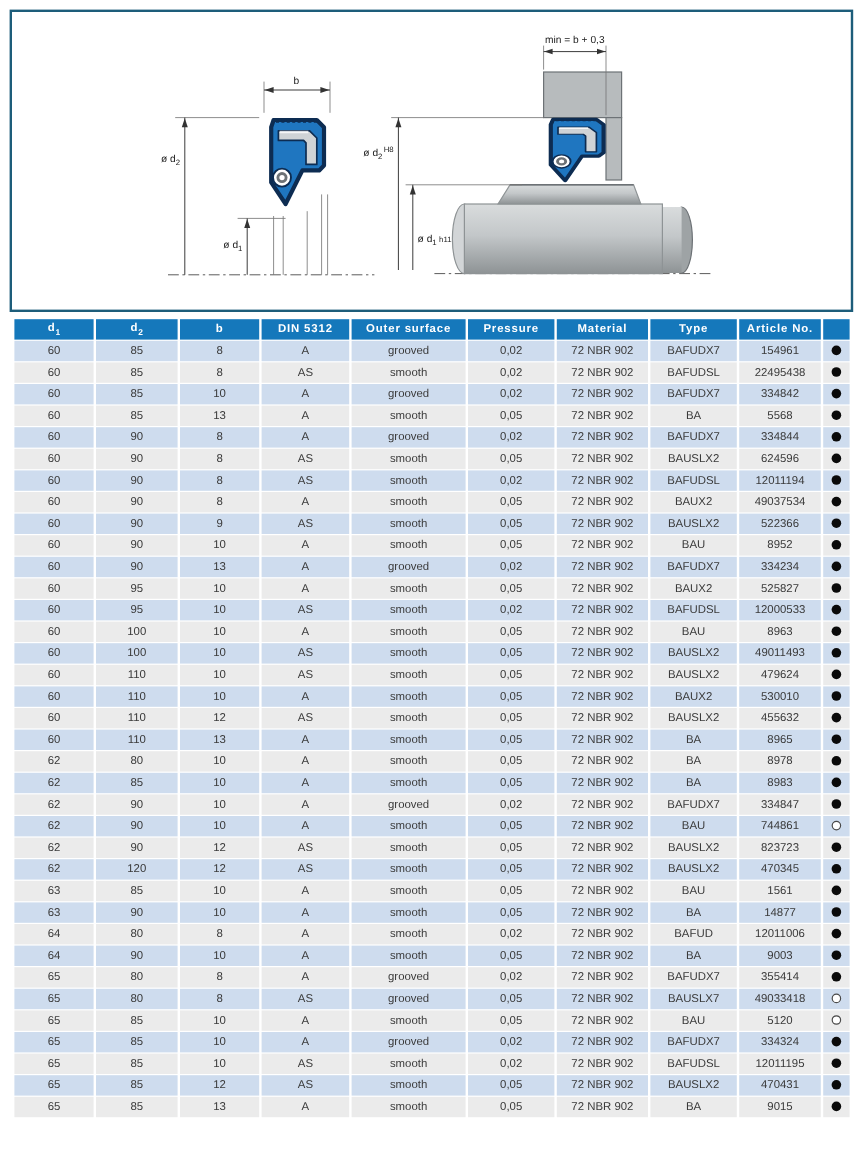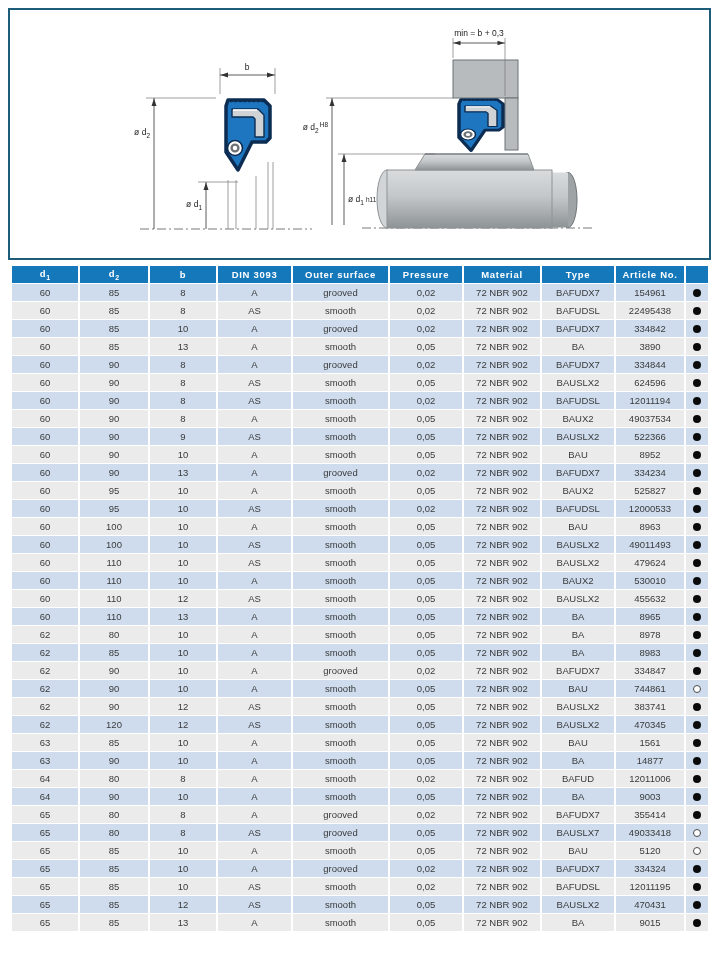--- a/index.html
+++ b/index.html
@@ -130,21 +130,21 @@
       <col style="width:76px">
         <col style="width:72px">
         <col style="width:68px">
       <col style="width:22px">
     </colgroup>
     <thead>
       <tr>
         <th><span>d</span><sub>1</sub></th>
         <th><span>d</span><sub>2</sub></th>
         <th><span>b</span></th>
-        <th><span>DIN 3093</span></th>
+        <th><span>DIN 5312</span></th>
         <th><span>Outer surface</span></th>
         <th><span>Pressure</span></th>
         <th><span>Material</span></th>
         <th><span>Type</span></th>
         <th><span>Article No.</span></th>
         <th><span></span></th>
       </tr>
     </thead>
     <tbody>
     <tr class="blue">
@@ -188,21 +188,21 @@
 
     <tr class="gray">
       <td>60</td>
       <td>85</td>
       <td>13</td>
       <td>A</td>
       <td>smooth</td>
       <td>0,05</td>
       <td>72 NBR 902</td>
       <td>BA</td>
-      <td>3890</td>
+      <td>5568</td>
       <td><span class="dot filled"></span></td>
     </tr>
 
     <tr class="blue">
       <td>60</td>
       <td>90</td>
       <td>8</td>
       <td>A</td>
       <td>grooved</td>
       <td>0,02</td>
@@ -448,21 +448,21 @@
 
     <tr class="gray">
       <td>62</td>
       <td>90</td>
       <td>12</td>
       <td>AS</td>
       <td>smooth</td>
       <td>0,05</td>
       <td>72 NBR 902</td>
       <td>BAUSLX2</td>
-      <td>383741</td>
+      <td>823723</td>
       <td><span class="dot filled"></span></td>
     </tr>
 
     <tr class="blue">
       <td>62</td>
       <td>120</td>
       <td>12</td>
       <td>AS</td>
       <td>smooth</td>
       <td>0,05</td>

